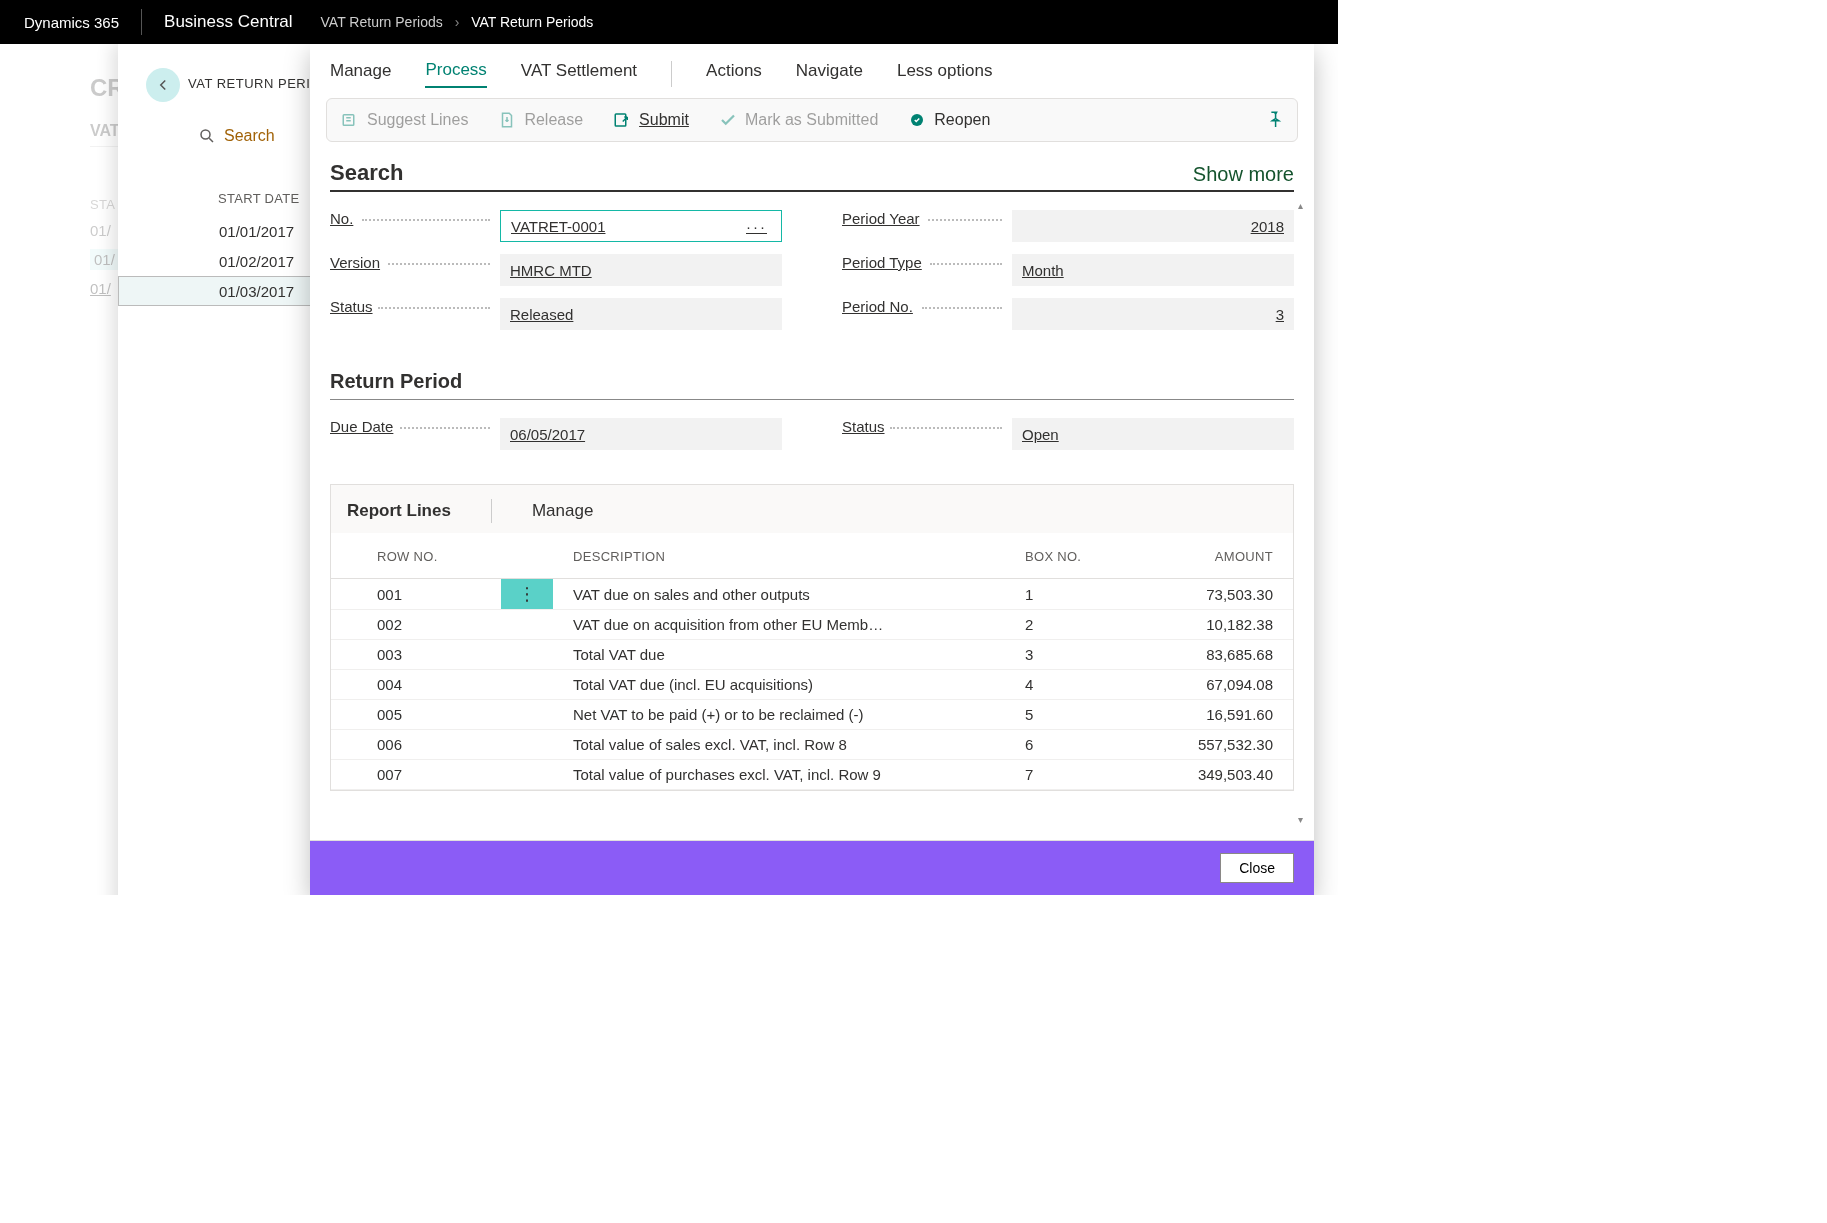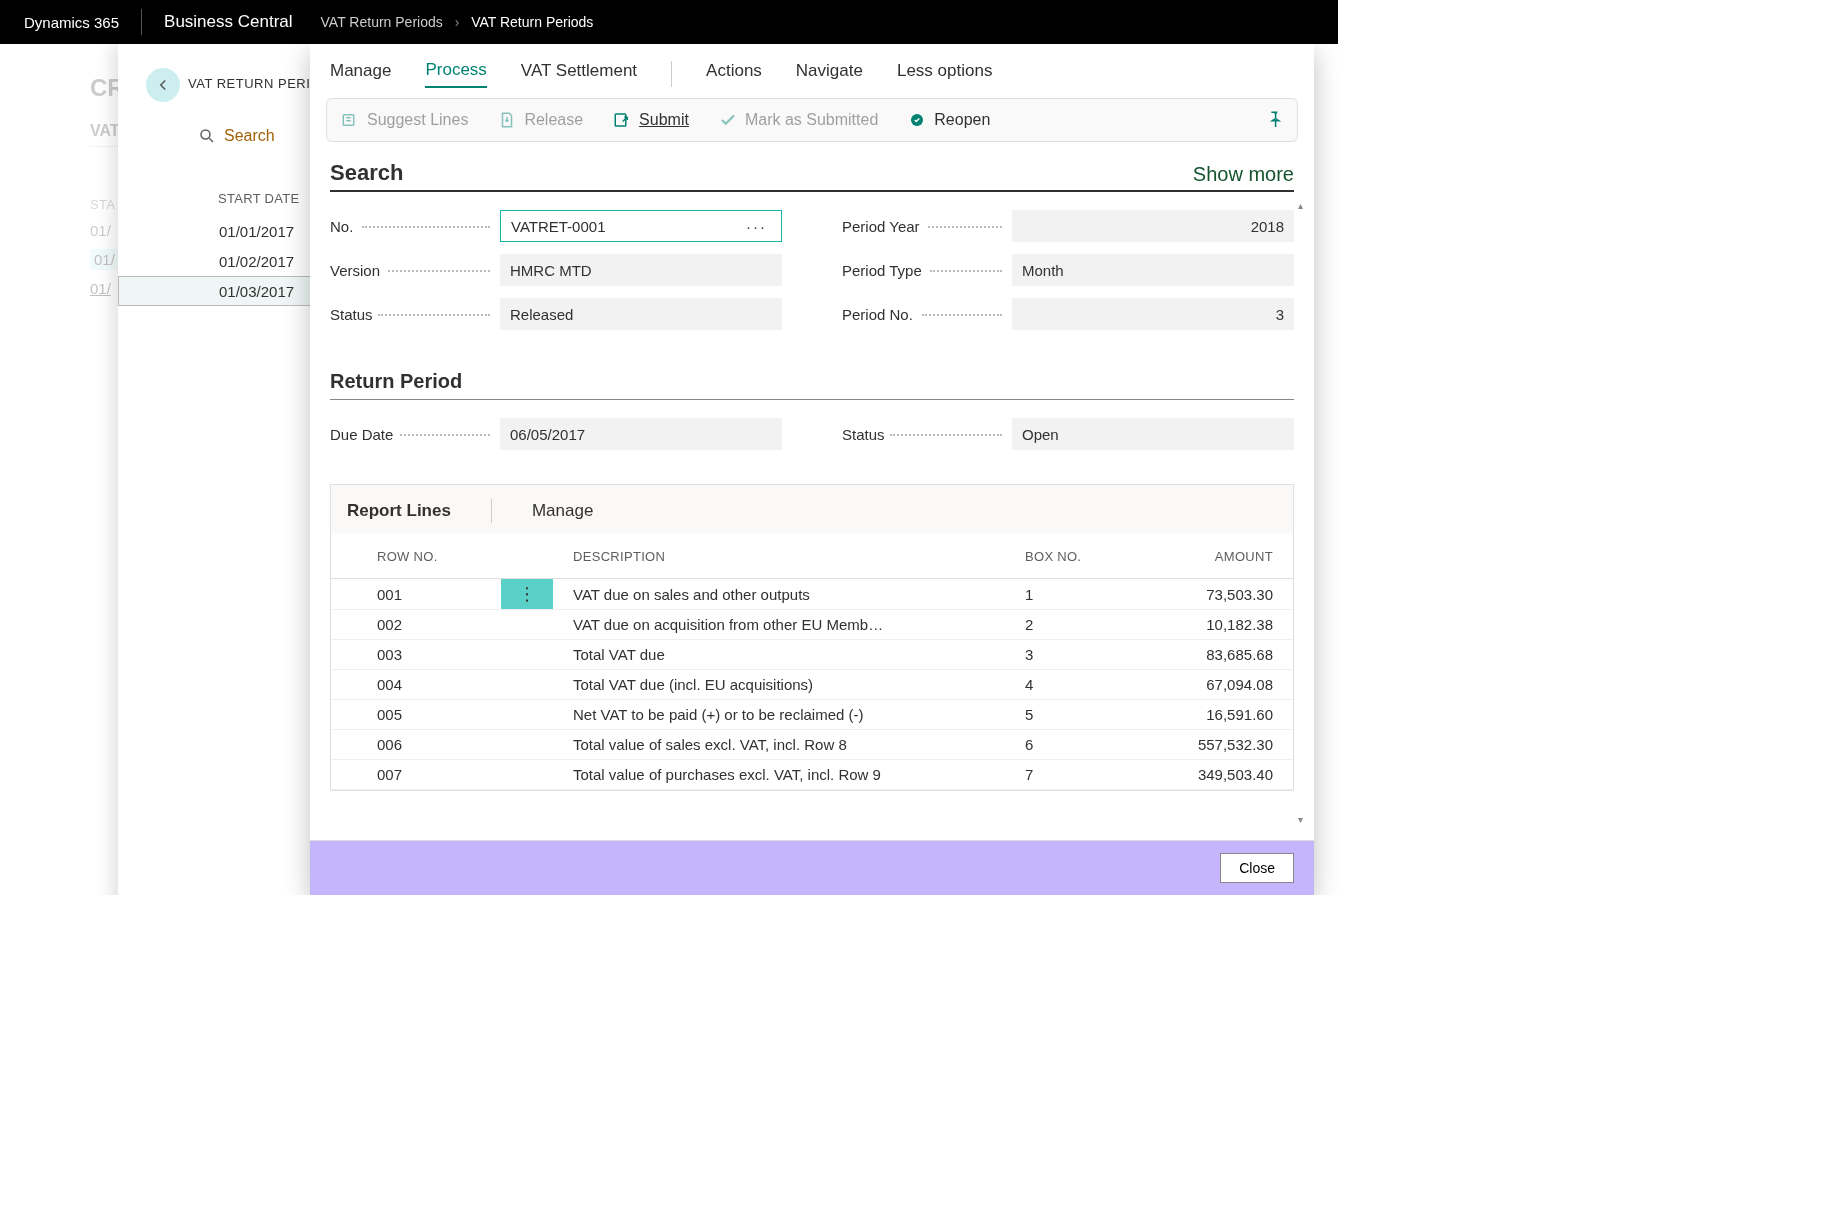--- a/index.html
+++ b/index.html
@@ -161,21 +161,21 @@
   .section-title { font-size:22px; font-weight:600; }
   .show-more { font-size:20px; color:#14532d; cursor:pointer;}
 
   .fields {
     display:grid;
     grid-template-columns: 1fr 1fr;
     column-gap: 60px;
     row-gap: 12px;
     margin-bottom: 40px;
   }
-  .field { display:flex; align-items:center; }
+  .field { display:flex; align-items:flex-start;text-decoration:underline; }
   .field-label {
     width: 170px;
     font-size:15px;
     color:#323130;
     position:relative;
     white-space:nowrap;
   }
   .field-label::after {
     content:"";
     position:absolute;
@@ -243,21 +243,21 @@
     display:flex; align-items:center; justify-content:center;
     cursor:pointer;
   }
   .kebab span { font-size:18px; line-height:0; }
 
   
   .modal-footer {
     border-top: 1px solid #e1dfdd;
     padding: 12px 20px;
     display:flex; justify-content:flex-end;
-    background:#c4b5fd;
+    background:#8b5cf6;
   }
   .btn-close {
     border:1px solid #8a8886;
     background:#fff;
     padding: 6px 18px;
     font-size:14px;
     cursor:pointer;
   }
 
   

